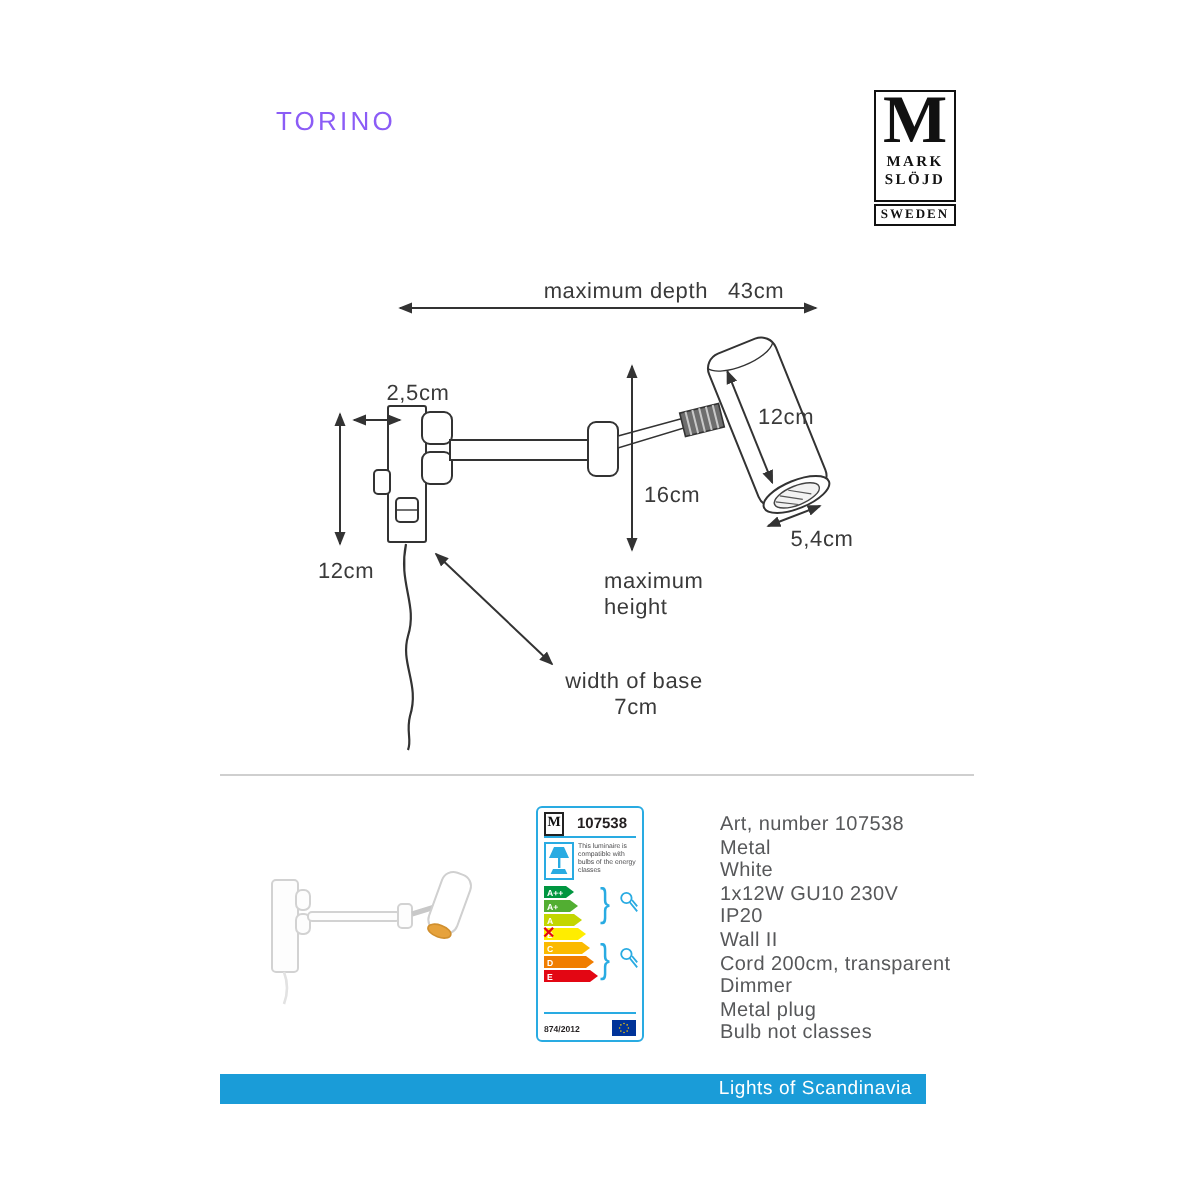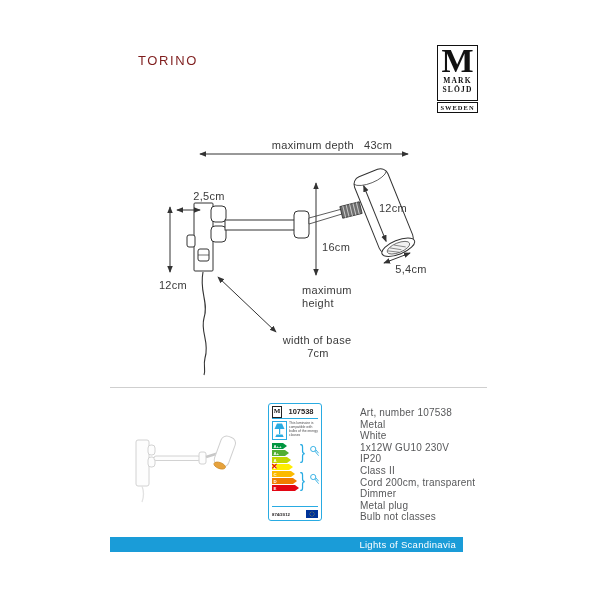--- a/index.html
+++ b/index.html
@@ -1,20 +1,20 @@
 <!DOCTYPE html>
 <html><head>
 <meta charset="utf-8">
 <style>
   html,body{margin:0;padding:0;background:#fff;}
   #page{position:relative;width:600px;height:600px;background:#fff;overflow:hidden;
         font-family:"Liberation Sans",sans-serif;color:#3d3d3d;}
 
   
-  #title{position:absolute;left:138px;top:53px;font-size:13px;letter-spacing:1.6px;color:#7f1d1d;}
+  #title{position:absolute;left:138px;top:53px;font-size:13px;letter-spacing:1.6px;color:#8b5cf6;}
 
   
   #logo{position:absolute;left:437px;top:45px;width:41px;text-align:center;color:#111;}
   #logo .upper{border:1.4px solid #111;height:56px;display:flex;flex-direction:column;align-items:center;box-sizing:border-box;}
   #logo .m{font-family:"Liberation Serif",serif;font-weight:bold;font-size:34px;line-height:32px;margin-top:-1px;}
   #logo .l1,#logo .l2{font-family:"Liberation Serif",serif;font-weight:bold;font-size:7.5px;line-height:8.5px;letter-spacing:1.2px;}
   #logo .sweden{margin-top:1px;border:1.4px solid #111;height:11px;line-height:10px;font-family:"Liberation Serif",serif;font-weight:bold;font-size:6.5px;letter-spacing:1px;box-sizing:border-box;}
 
   
   #diagram{position:absolute;left:150px;top:130px;}
@@ -225,21 +225,21 @@
       </div>
     </div>
   </div>
 
   <div id="specs">
     <div>Art, number 107538</div>
     <div>Metal</div>
     <div>White</div>
     <div>1x12W GU10 230V</div>
     <div>IP20</div>
-    <div>Class II</div>
+    <div>Wall II</div>
     <div>Cord 200cm, transparent</div>
     <div>Dimmer</div>
     <div>Metal plug</div>
     <div>Bulb not classes</div>
   </div>
 
   <div id="bluebar" style="background: rgb(26, 156, 216);">Lights of Scandinavia</div>
 
 </div>
 

